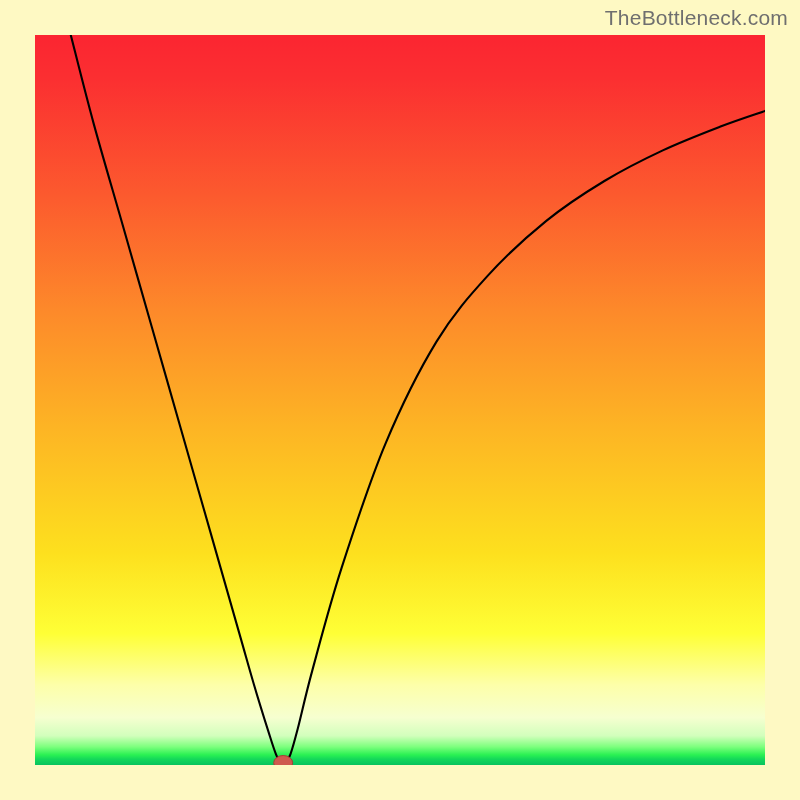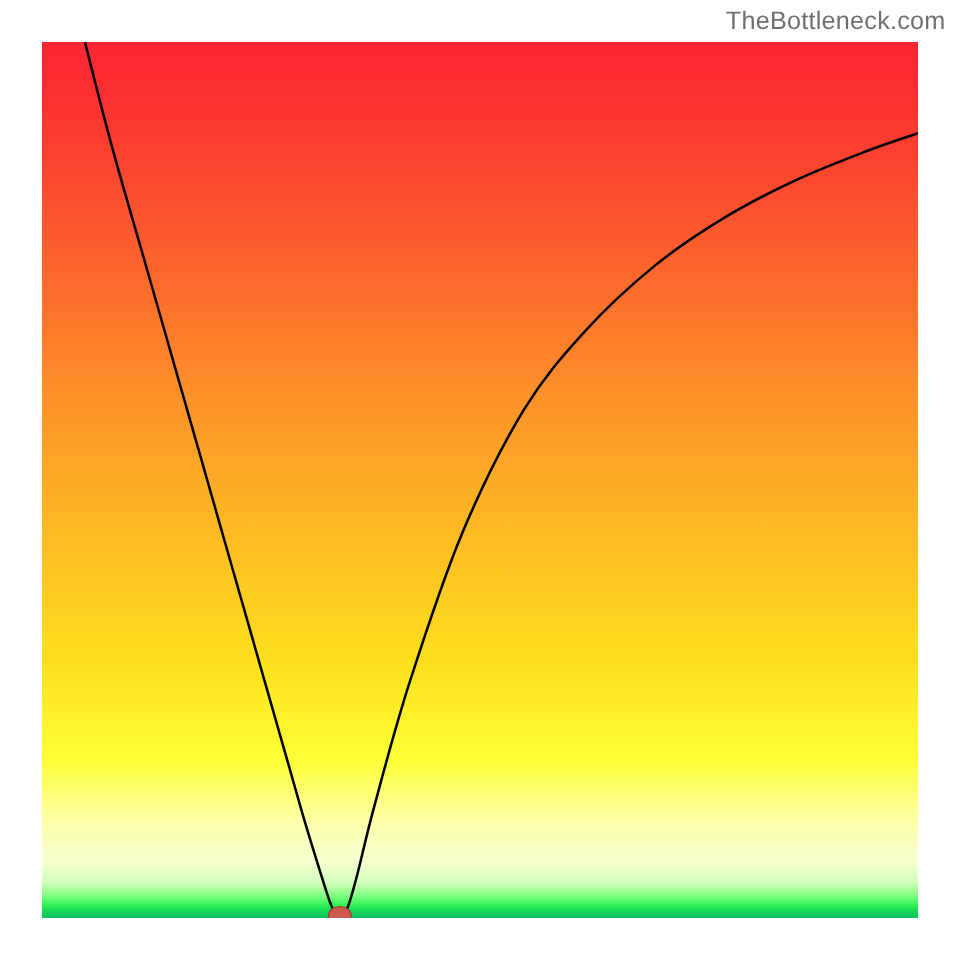--- a/index.html
+++ b/index.html
@@ -10,21 +10,21 @@
     background: #000;
     overflow: hidden;
     font-family: Arial, Helvetica, sans-serif;
   }
   .frame {
     position: absolute;
     left: 0;
     top: 0;
     width: 800px;
     height: 800px;
-    background: #ffffff;
+    background: #fef9c3;
   }
   .plot-area {
     position: absolute;
     left: 35px;
     top: 35px;
     width: 730px;
     height: 730px;
     overflow: hidden;
   }
   .gradient {

